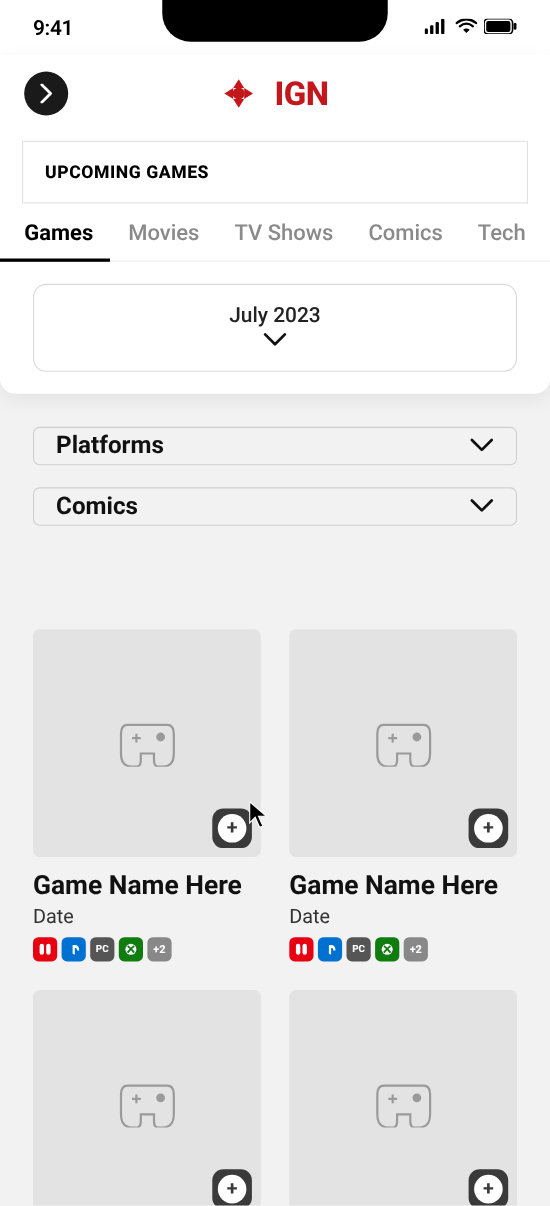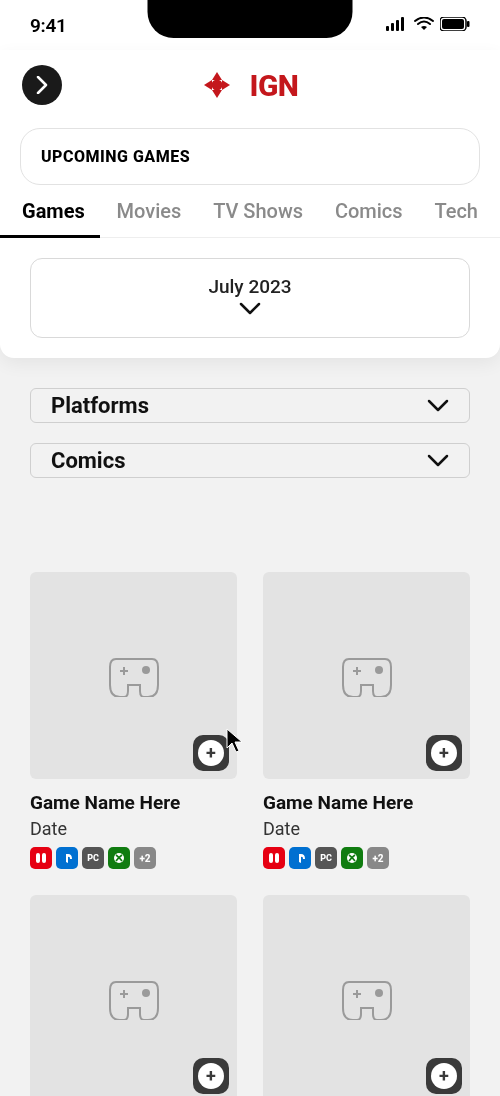--- a/index.html
+++ b/index.html
@@ -12,42 +12,42 @@
   .status-right { display: flex; align-items: center; gap: 6px; }
   .notch { position: absolute; top: 0; left: 50%; transform: translateX(-50%); width: 205px; height: 38px; background: #000; border-radius: 0 0 26px 26px; }
 
   
   .header-card { position: absolute; top: 50px; left: 0; right: 0; background: #fff; border-radius: 0 0 14px 14px; box-shadow: 0 6px 18px rgba(0,0,0,0.06); padding-bottom: 0; }
   .header-top { position: relative; height: 70px; display: flex; align-items: center; justify-content: center; }
   .nav-btn { position: absolute; left: 22px; top: 50%; transform: translateY(-50%); width: 40px; height: 40px; border-radius: 50%; background: #1a1a1a; display: flex; align-items: center; justify-content: center; }
   .logo { display: flex; align-items: center; gap: 16px; color: #c4171c; font-weight: 800; font-size: 30px; letter-spacing: -0.5px; }
   .logo svg { margin-right: 2px; }
 
-  .upcoming-pill { margin: 8px 20px 14px 20px; border: 1px solid #e2e2e2; border-radius: 20px; padding: 18px 20px; font-weight: 800; font-size: 16px; letter-spacing: 0.5px; }
+  .upcoming-pill { margin: 8px 20px 14px 20px; border: 1px solid #e2e2e2; border-radius: 0; padding: 18px 20px; font-weight: 800; font-size: 16px; letter-spacing: 0.5px; }
 
   .tabs { display: flex; justify-content: space-between; padding: 0 22px; font-size: 20px; color: #8a8a8a; font-weight: 500; }
   .tab { padding-bottom: 14px; }
   .tab.active { color: #000; font-weight: 700; }
   .tabs-wrap { position: relative; }
   .tabs-border { height: 1px; background: #eee; width: 100%; }
   .underline-bar { position: absolute; left: 0; bottom: 0; height: 3px; width: 100px; background: #000; }
 
   .date-select { margin: 20px 30px 20px 30px; border: 1px solid #d9d9d9; border-radius: 12px; padding: 16px 18px; display: flex; align-items: center; justify-content: space-between; font-size: 19px; font-weight: 500; color: #222; background: #fff; flex-direction: column; }
 
   
   .filters { position: absolute; top: 388px; left: 30px; right: 30px; display: flex; flex-direction: column; gap: 20px; }
   .filter { border: 1px solid #cfcfcf; border-radius: 6px; padding: 4px 20px; display: flex; align-items: center; justify-content: space-between; font-size: 22px; font-weight: 700; color: #111; background: #f2f2f2; }
 
   
   .grid { position: absolute; top: 572px; left: 30px; right: 30px; display: grid; grid-template-columns: 1fr 1fr; gap: 26px 26px; }
   .card { display: flex; flex-direction: column; }
   .thumb { position: relative; width: 100%; aspect-ratio: 1/1; background: #e3e3e3; border-radius: 6px; display: flex; align-items: center; justify-content: center; }
   .fab { position: absolute; right: 8px; bottom: 8px; width: 36px; height: 36px; border-radius: 10px; background: #3a3a3a; display: flex; align-items: center; justify-content: center; }
   .fab-inner { width: 26px; height: 26px; border-radius: 50%; background: #fff; display: flex; align-items: center; justify-content: center; font-weight: 700; color: #3a3a3a; font-size: 18px; line-height: 1; }
-  .game-title { margin-top: 12px; font-size: 19px; font-weight: 700; color: #111; }
+  .game-title { margin-top: 12px; font-size: 24px; font-weight: 700; color: #111; }
   .game-date { margin-top: 4px; font-size: 18px; color: #333; }
   .platforms { margin-top: 8px; display: flex; gap: 4px; }
   .p-badge { width: 22px; height: 22px; border-radius: 5px; display: flex; align-items: center; justify-content: center; font-size: 9px; font-weight: 800; color: #fff; }
   .p-switch { background: #e60012; }
   .p-ps { background: #0070d1; }
   .p-pc { background: #555; }
   .p-xbox { background: #107c10; }
   .p-more { background: #888; font-size: 10px; }
 
   .cursor { position: absolute; top: 728px; left: 226px; pointer-events: none; }

